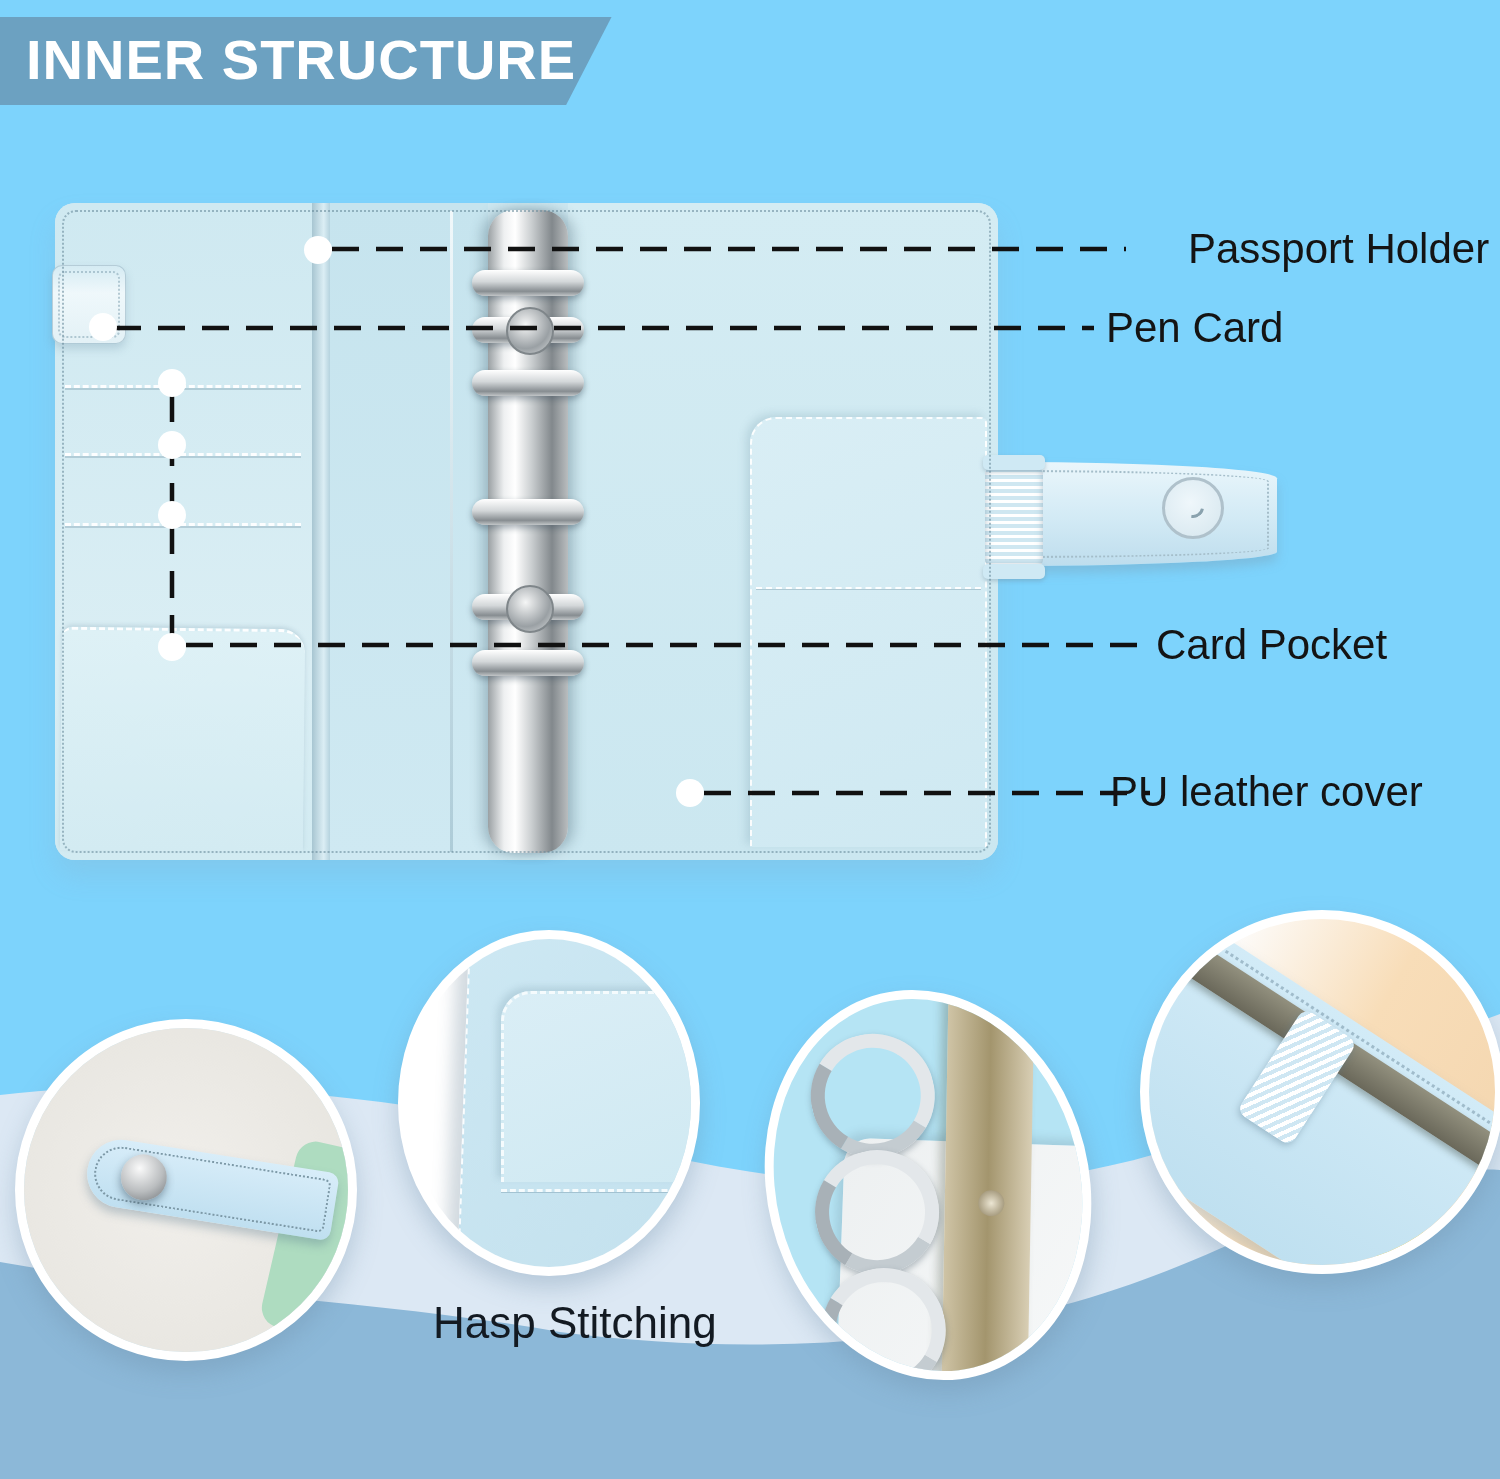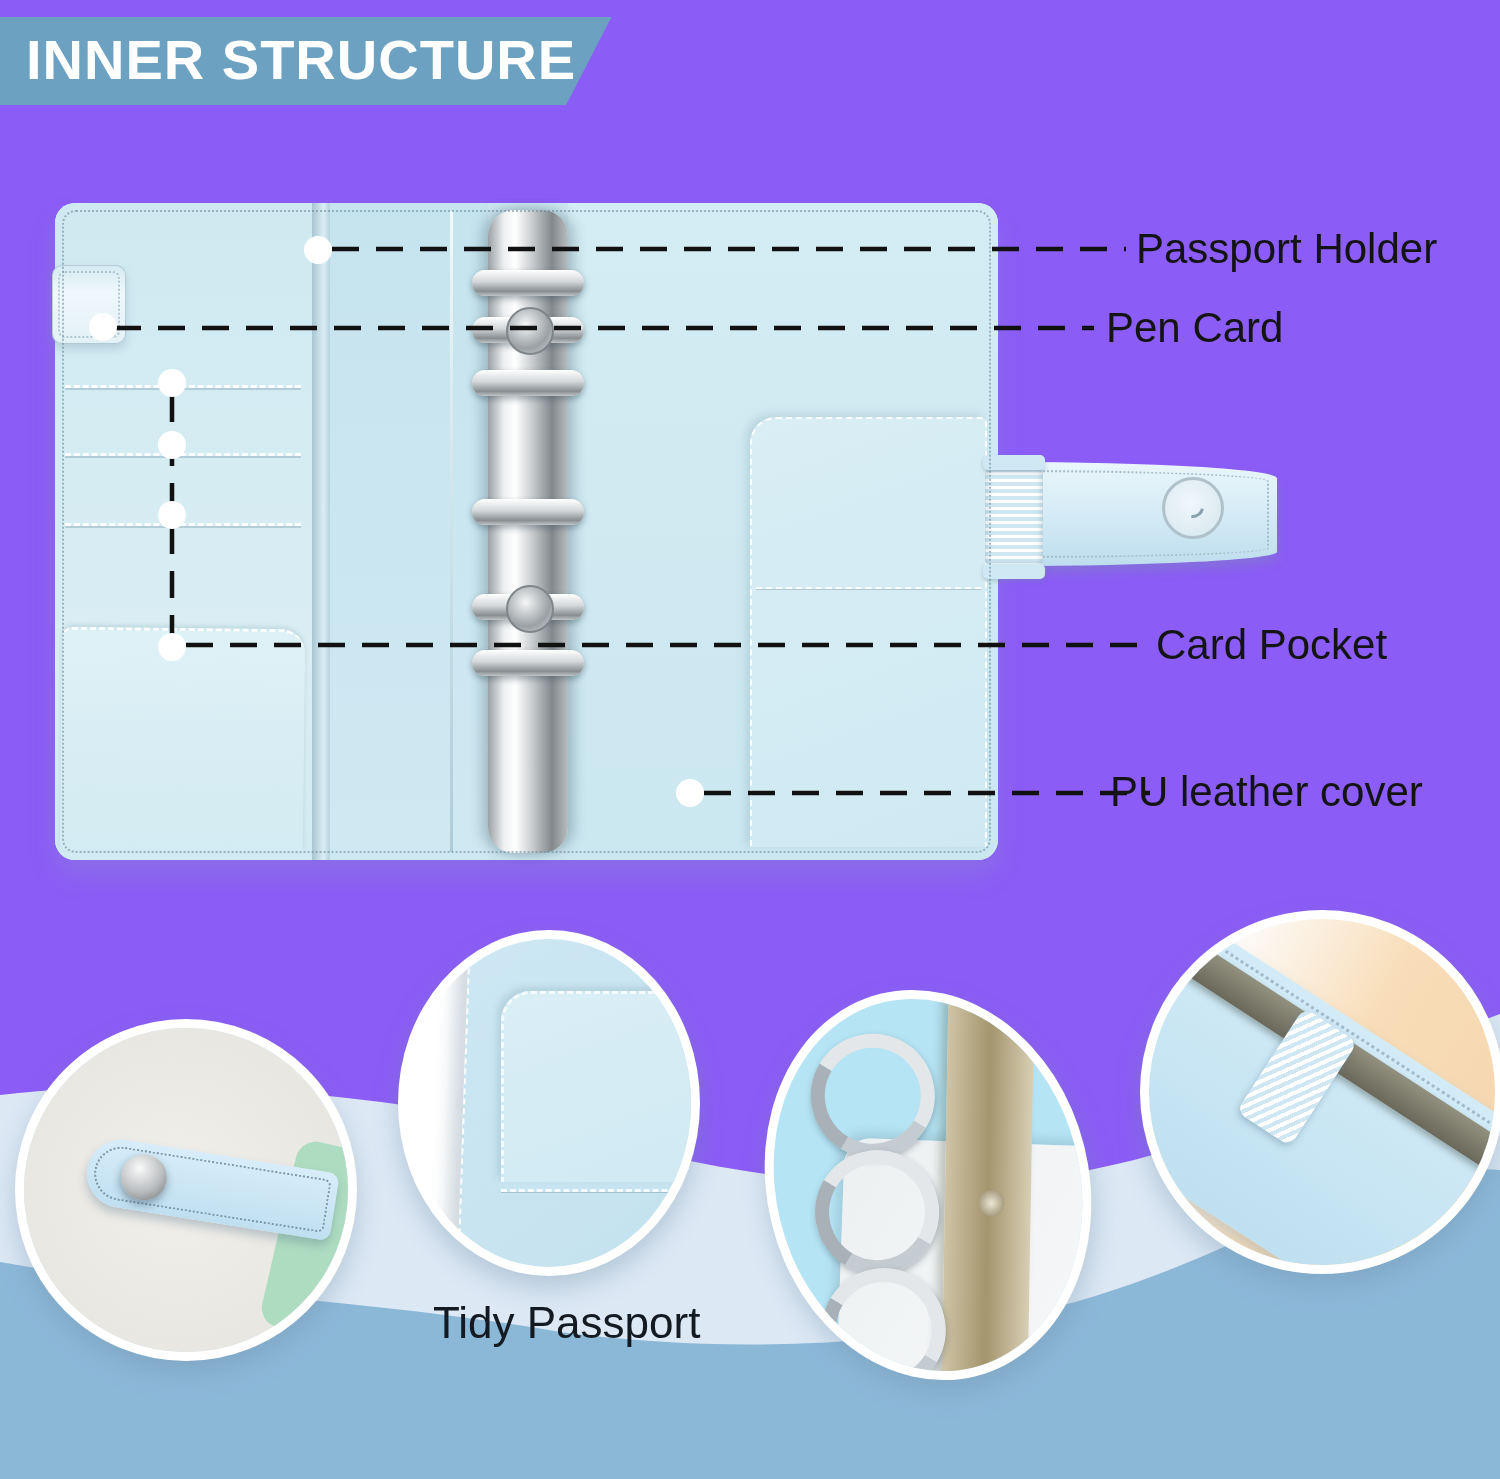--- a/index.html
+++ b/index.html
@@ -1,17 +1,17 @@
 <!DOCTYPE html>
 <html><head>
 <meta charset="utf-8">
 <style>
   html,body{margin:0;padding:0;background:#ffffff;}
   .canvas{
-    position:relative;width:1500px;height:1479px;background:#8b5cf6;
+    position:relative;width:1500px;height:1479px;background:#7dd3fc;
     overflow:hidden;font-family:"Liberation Sans",sans-serif;
   }
   
   .banner{
     position:absolute;left:0;top:17px;width:614px;height:88px;
     background:#6ca1c1;
     clip-path:polygon(0 0,99.6% 0,92.2% 100%,0 100%);
   }
   .banner span{
     display:block;padding-left:26px;line-height:86px;
@@ -255,21 +255,21 @@
       <circle cx="318" cy="250" r="14"></circle>
       <circle cx="103" cy="327" r="14"></circle>
       <circle cx="172" cy="383" r="14"></circle>
       <circle cx="172" cy="445" r="14"></circle>
       <circle cx="172" cy="515" r="14"></circle>
       <circle cx="172" cy="647" r="14"></circle>
       <circle cx="690" cy="793" r="14"></circle>
     </g>
   </svg>
 
-  <div class="callout" style="left:1136px;top:225px">Passport Holder</div>
+  <div class="callout" style="left:1188px;top:225px">Passport Holder</div>
   <div class="callout" style="left:1106px;top:304px">Pen Card</div>
   <div class="callout" style="left:1156px;top:621px">Card Pocket</div>
   <div class="callout" style="left:1110px;top:768px">PU leather cover</div>
 
   <div class="bubble c1">
     <div class="c1-leather"></div>
     <div class="c1-mint"></div>
     <div class="c1-strap">
       <div class="c1-snap"></div>
     </div>
@@ -290,15 +290,15 @@
     <div class="c3-rivet"></div>
   </div>
 
   <div class="bubble c4">
     <div class="c4-yellow"></div>
     <div class="c4-leather"></div>
     <div class="c4-pen"></div>
     <div class="c4-elastic"></div>
   </div>
 
-  <div class="feature" style="left:433px;top:1298px">Tidy Passport</div>
+  <div class="feature" style="left:433px;top:1298px">Hasp Stitching</div>
 
 </div>
 
 </body></html>

